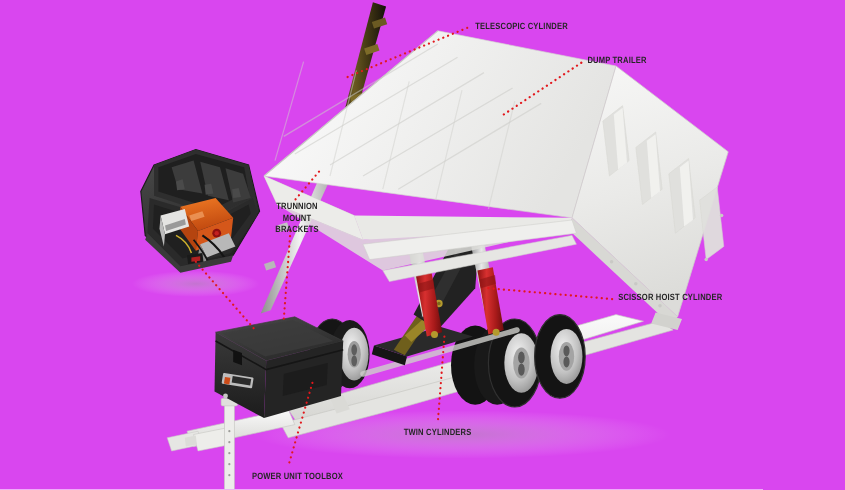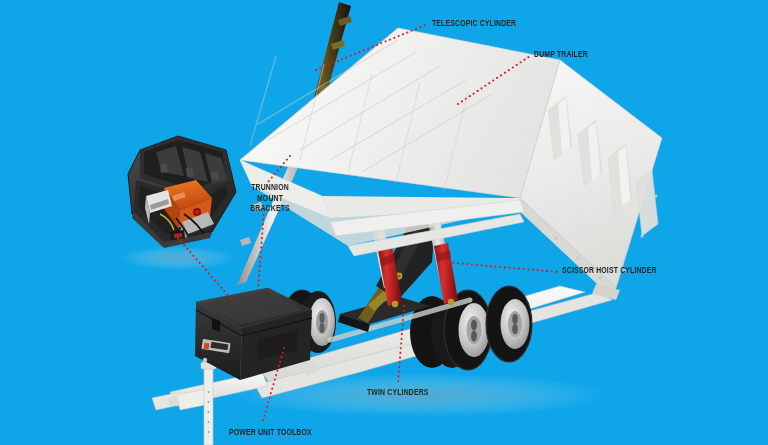--- a/index.html
+++ b/index.html
@@ -8,21 +8,21 @@
     padding: 0;
     background: #ffffff;
   }
   body {
     font-family: "Liberation Sans", sans-serif;
   }
   #stage {
     position: relative;
     width: 768px;
     height: 445px;
-    background: #0ea5e9;
+    background: #d946ef;
     overflow: hidden;
   }
   #stage svg.scene {
     position: absolute;
     left: 0; top: 0;
     width: 768px;
     height: 445px;
   }
   .callout-label {
     position: absolute;

